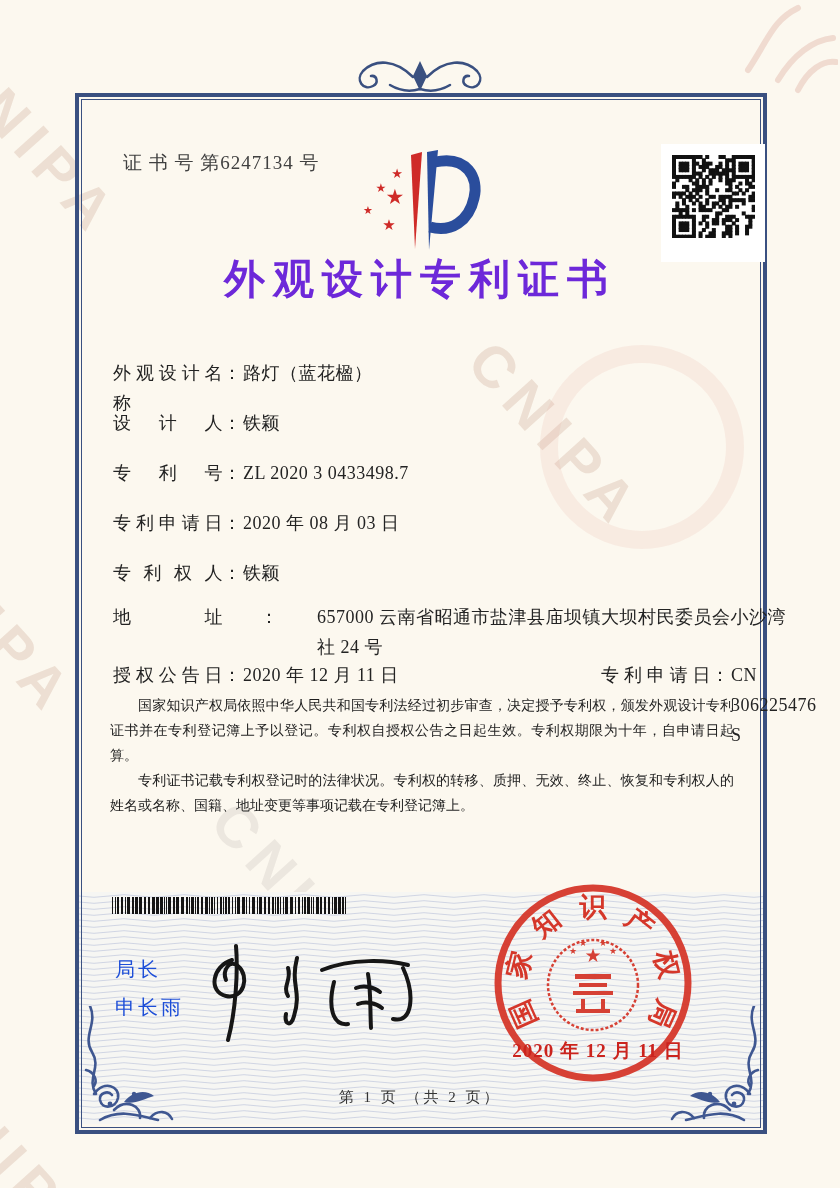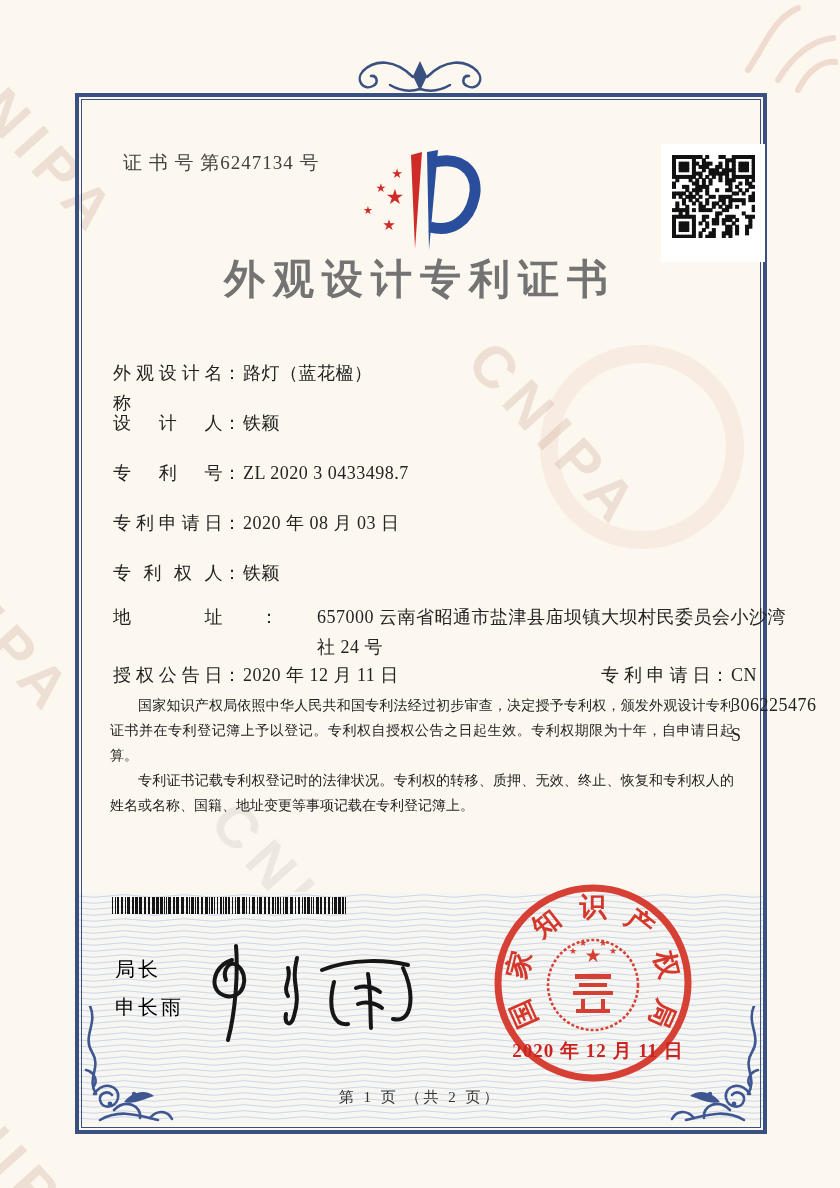--- a/index.html
+++ b/index.html
@@ -29,42 +29,42 @@
   .cert-no{
     position:absolute;left:123px;top:150px;font-size:19px;letter-spacing:1px;color:#404040;
   }
   .logo{position:absolute;left:345px;top:146px;width:150px;height:112px;}
   .qr-box{
     position:absolute;left:661px;top:144px;width:104px;height:118px;background:#ffffff;
   }
   .qr-box svg{position:absolute;left:11px;top:11px;}
   .title{
     position:absolute;left:0;top:252px;width:840px;text-align:center;
-    font-size:41px;font-weight:bold;letter-spacing:8px;color:#737373;
+    font-size:41px;font-weight:bold;letter-spacing:8px;color:#6d28d9;
   }
   
   .frow{position:absolute;left:113px;display:flex;font-size:18px;letter-spacing:.5px;line-height:30px;}
   .jlabel{flex:0 0 110px;text-align:justify;text-align-last:justify;}
   .fcolon{flex:0 0 20px;}
   .fcolon::before{content:"：";}
   .fvalue{white-space:pre-wrap;}
   .fvalue.addr{width:474px;}
   .grant2{position:absolute;left:488px;top:0;display:flex;}
   
   .body-text{
     position:absolute;left:110px;top:694px;width:624px;
     font-size:14px;line-height:1.78;text-align:justify;
     color:#1e1e1e;
   }
   .body-text p{margin:0;text-indent:2em;}
   
   .band{position:absolute;left:79px;top:892px;width:684px;height:232px;}
   .barcode{position:absolute;left:112px;top:897px;}
   .official{position:absolute;left:115px;font-family:"Liberation Sans","DejaVu Sans",sans-serif;
-    font-size:20px;font-weight:500;letter-spacing:3px;color:#000000;}
+    font-size:20px;font-weight:500;letter-spacing:3px;color:#1d4ed8;}
   .sig{position:absolute;left:196px;top:938px;}
   .seal-svg{position:absolute;left:488px;top:878px;}
   .seal-date{
     position:absolute;left:508px;top:1038px;width:180px;text-align:center;
     font-size:19px;color:#cb231d;letter-spacing:1px;font-weight:bold;
   }
   .pagination{
     position:absolute;left:0;top:1088px;width:840px;text-align:center;
     font-size:15px;letter-spacing:3px;color:#333;
   }

